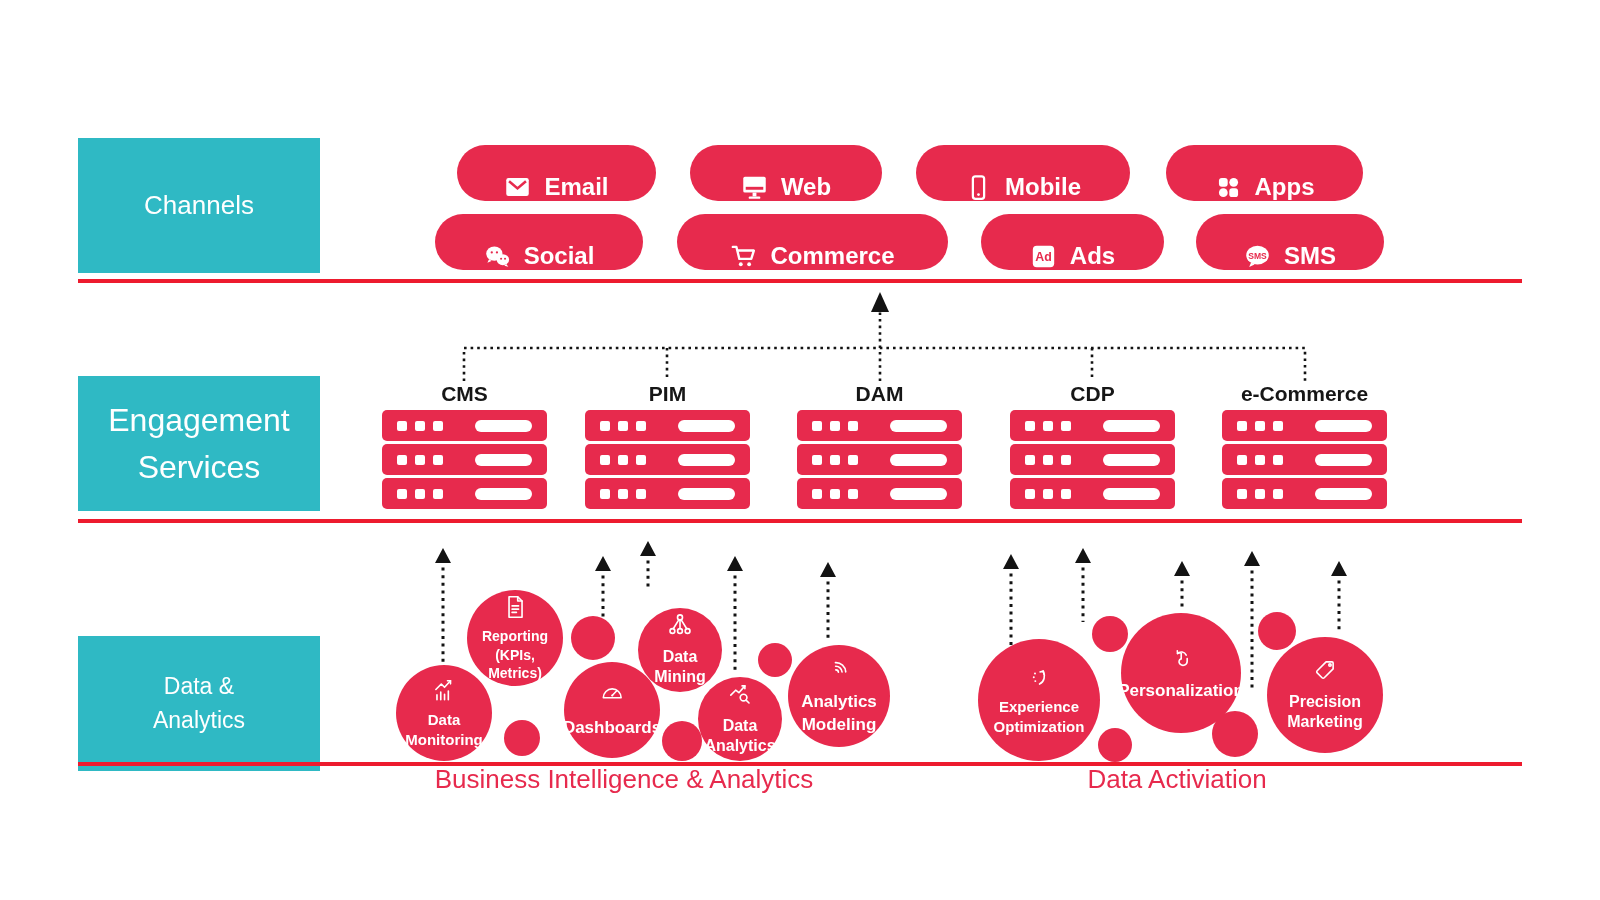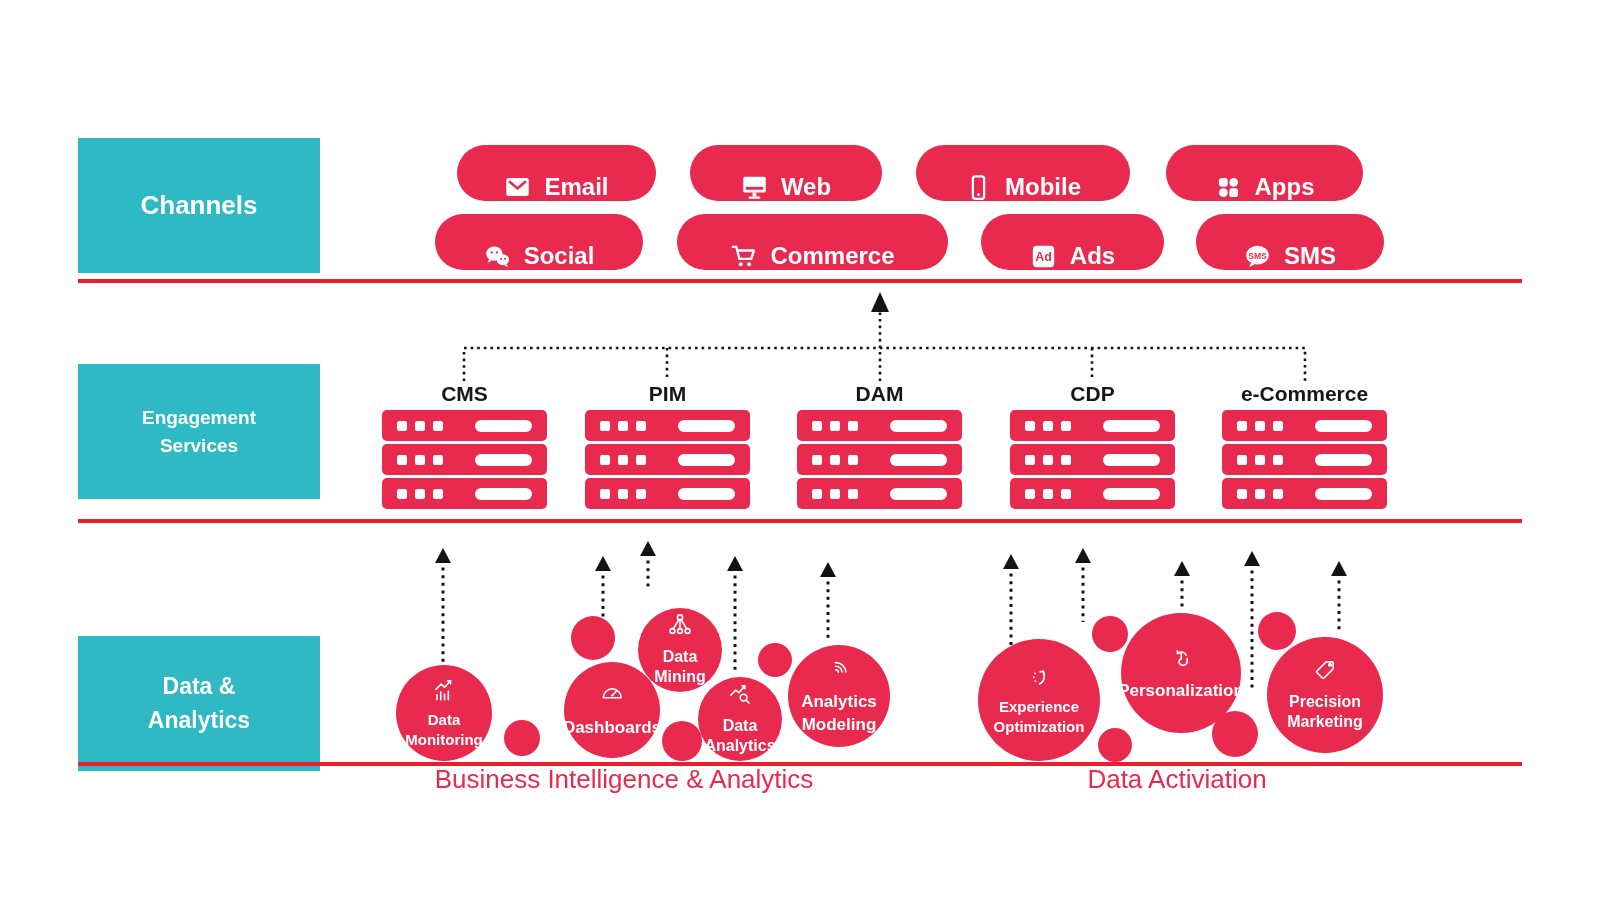--- a/index.html
+++ b/index.html
@@ -3,21 +3,21 @@
 <meta charset="utf-8">
 <style>
   html,body{margin:0;padding:0;background:#fff;}
   #canvas{
     position:relative;width:1600px;height:900px;background:#ffffff;overflow:hidden;
     font-family:"Liberation Sans", sans-serif;
   }
   .band-box{
     position:absolute;left:78px;width:242px;height:135px;background:#2fb9c4;color:#fff;
     display:flex;flex-direction:column;align-items:center;justify-content:center;
-    font-weight:700;font-size:26px;line-height:1.45;text-align:center;
+    font-weight:400;font-size:26px;line-height:1.45;text-align:center;
   }
   .divider{position:absolute;left:78px;width:1444px;height:4px;background:#ed1b2e;z-index:6;}
   .pill{
     position:absolute;height:56px;border-radius:28px;background:#e72a4d;color:#fff;
     display:flex;align-items:flex-end;justify-content:center;gap:13px;
     font-size:24px;font-weight:600;z-index:2;
   }
   .pill svg{width:27px;height:27px;display:block;}
   .stack{position:absolute;top:382px;width:165px;z-index:2;}
   .srv-label{text-align:center;font-weight:800;font-size:21px;color:#161616;height:23px;margin-bottom:5px;}
@@ -40,21 +40,21 @@
   .ico{stroke:#fff;stroke-width:1.5;fill:none;stroke-linecap:round;stroke-linejoin:round;}
 </style>
 </head>
 <body>
 
 <div id="canvas">
 
   <div class="band-box" style="top:138px;">
     <span>Channels</span>
   </div>
-  <div class="band-box" style="top:364px;font-size:19px;">
+  <div class="band-box" style="top:376px;font-size:32px;">
     <span>Engagement</span>
     <span>Services</span>
   </div>
   <div class="band-box" style="top:614px;font-size:23px;margin-top:22px;">
     <span>Data &amp;</span>
     <span>Analytics</span>
   </div>
 
   <div class="divider" style="top:279px;"></div>
   <div class="divider" style="top:519px;"></div>
@@ -284,20 +284,29 @@
 
   <div class="bubble" style="left:396px;top:665px;width:96px;height:96px;font-size:15px;">
     <span><svg viewBox="0 0 24 24" class="ico">
           <path d="M5.5 21 v-4.5 M9 21 v-7 M12.5 21 v-5 M16 21 v-8"></path>
           <path d="M4.5 11.5 L9.5 6.5 L12.5 9.5 L18 3.5"></path>
           <path d="M18 3.5 h-2.8 M18 3.5 v2.8"></path>
         </svg></span>
     <span>Data</span>
     <span>Monitoring</span>
   </div>
+  <div class="bubble" style="left:467px;top:590px;width:96px;height:96px;font-size:14px;">
+    <span><svg viewBox="0 0 24 24" class="ico">
+          <path d="M6.5 2.5 h8 l4 4 v15 h-12 z"></path>
+          <path d="M14.5 2.5 v4 h4"></path>
+          <path d="M9.3 11 h6 M9.3 14 h6 M9.3 17 h4"></path>
+        </svg></span>
+    <span>Reporting</span>
+    <span>(KPIs, Metrics)</span>
+  </div>
   <div class="bubble" style="left:564px;top:662px;width:96px;height:96px;font-size:17px;">
     <span><svg viewBox="0 0 24 24" class="ico">
           <path d="M4 15.5 a8.2 8.2 0 0 1 16.4 0 z"></path>
           <path d="M12.4 13.2 L16.6 8.8"></path>
           <circle cx="12.2" cy="13.4" r="1" fill="#fff" stroke="none"></circle>
         </svg></span>
     <span>Dashboards</span>
   </div>
   <div class="bubble" style="left:638px;top:608px;width:84px;height:84px;font-size:16px;">
     <span><svg viewBox="0 0 24 24" class="ico">

